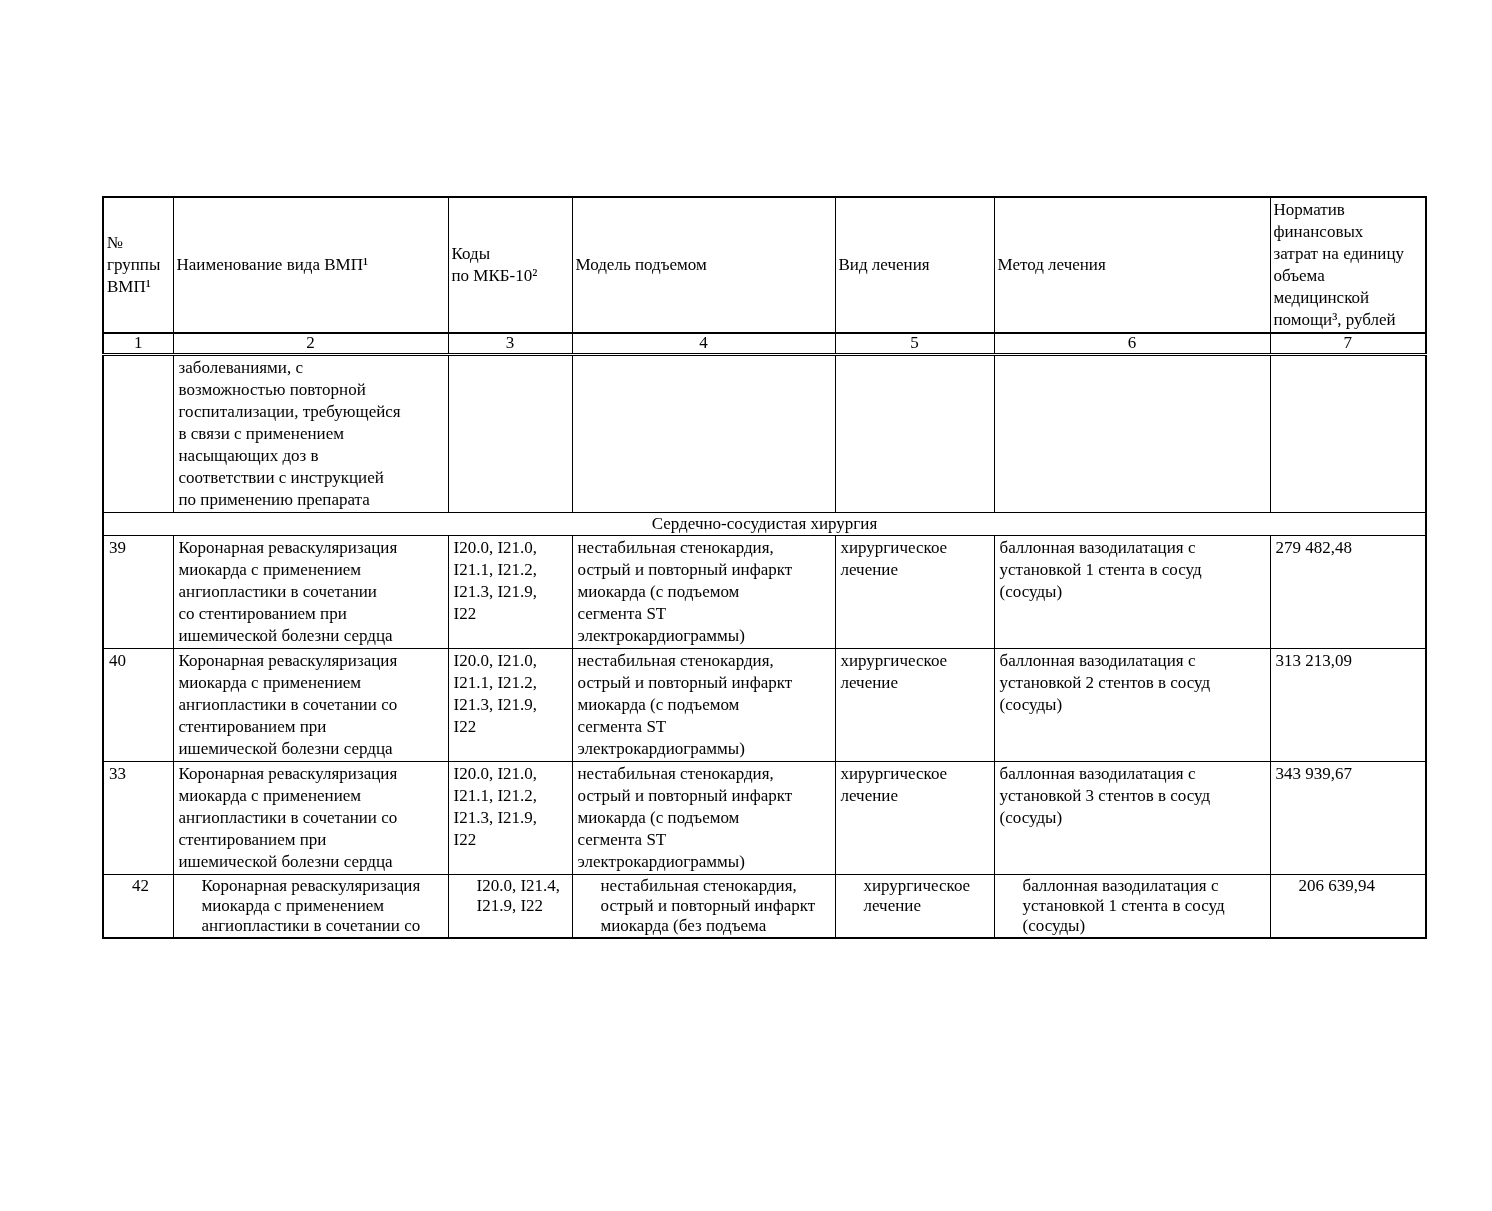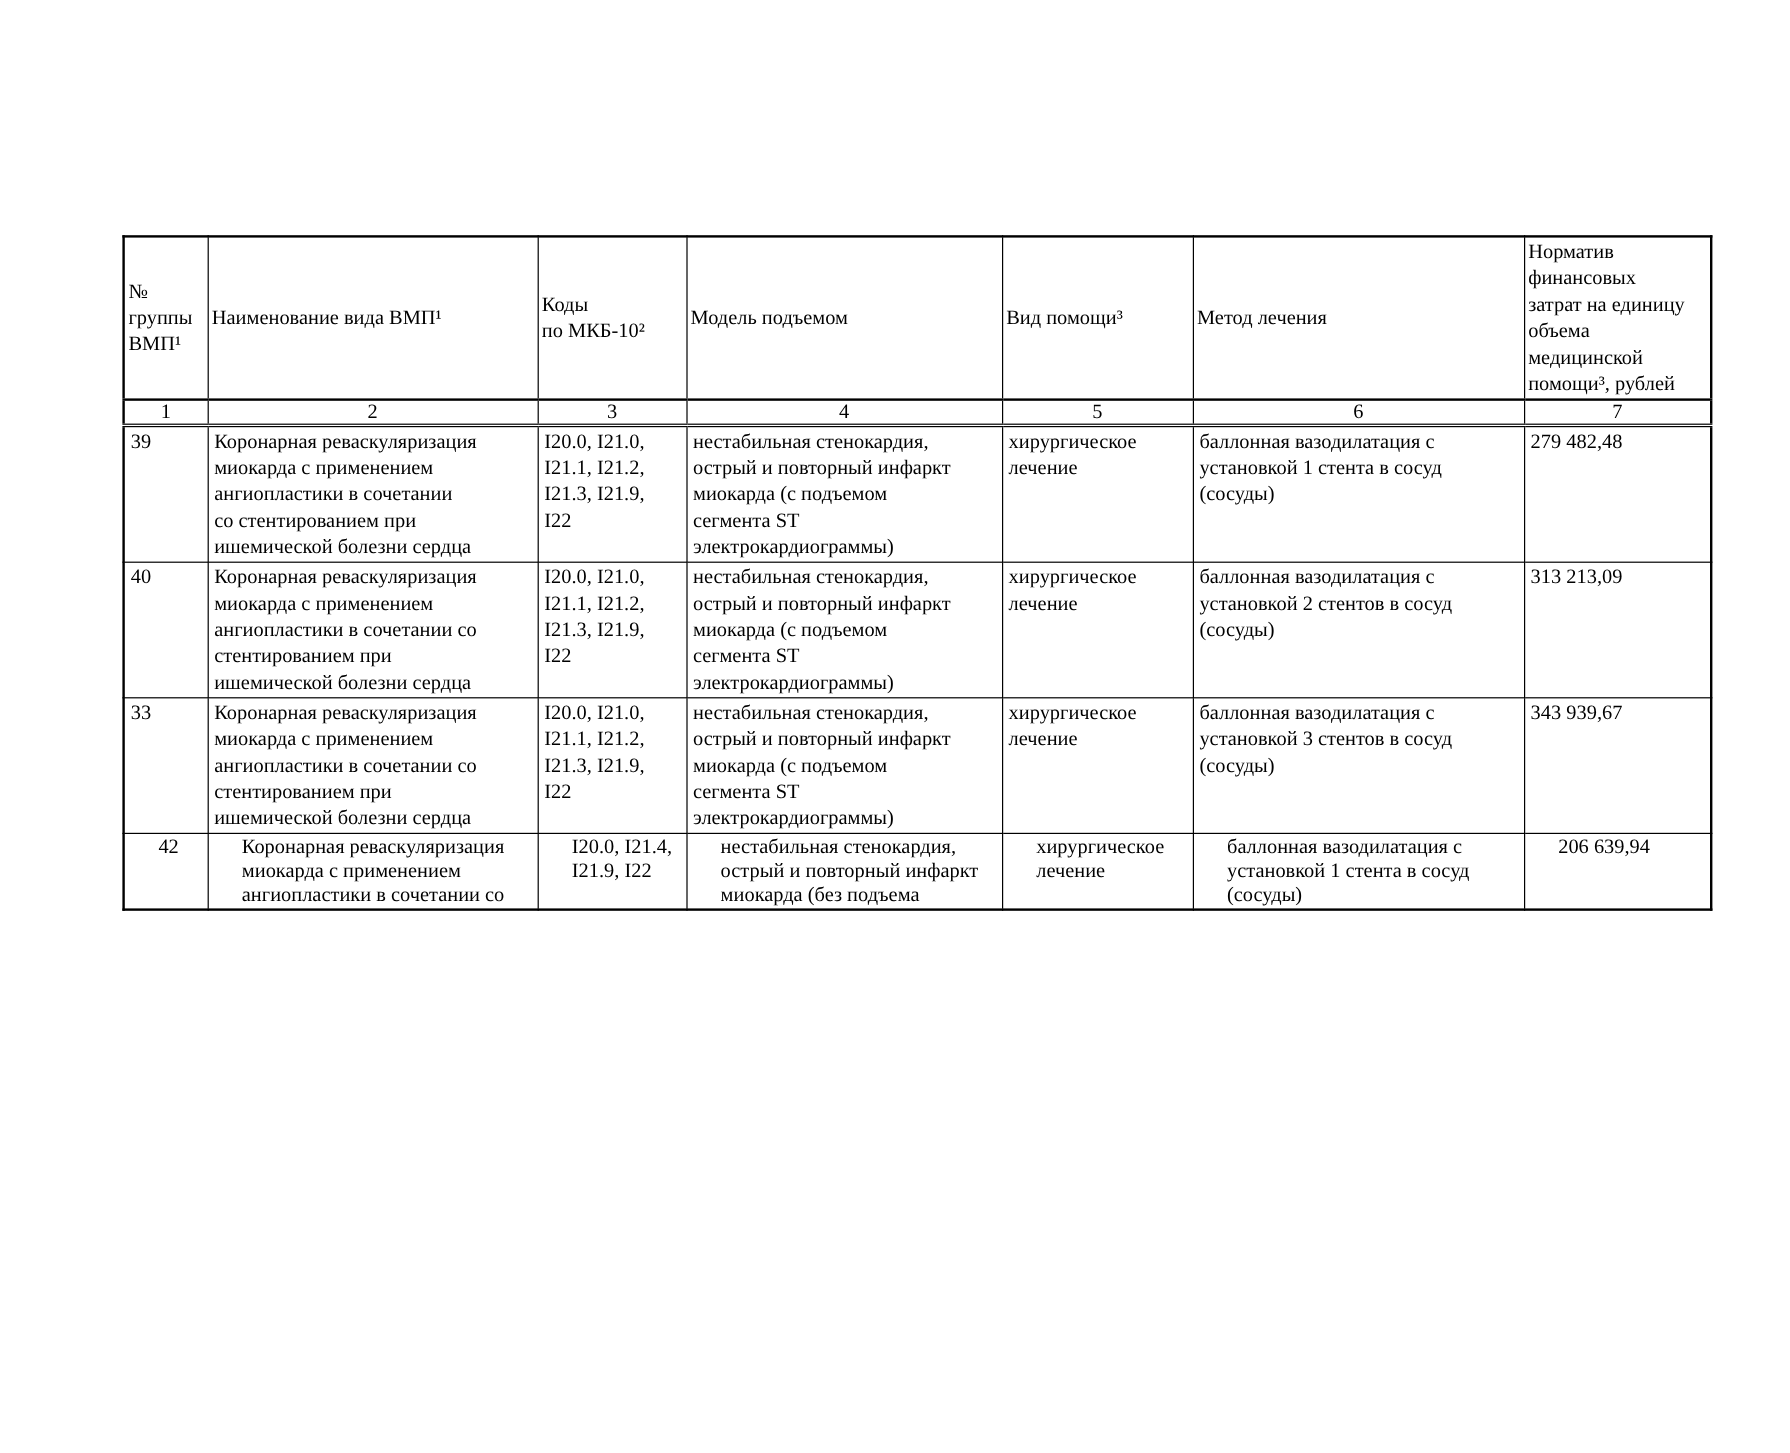--- a/index.html
+++ b/index.html
@@ -72,41 +72,59 @@
 
     <tbody>
         <tr class="header-row" style="height:135px">
       <th>№
 группы
 ВМП¹</th>
       <th>Наименование вида ВМП¹</th>
       <th>Коды
 по МКБ-10²</th>
       <th>Модель подъемом</th>
-      <th>Вид помощи³</th>
+      <th>Вид лечения</th>
       <th>Метод лечения</th>
       <th>Норматив
 финансовых
 затрат на единицу
 объема
 медицинской
 помощи³, рублей</th>
     </tr>
 
     <tr class="num-row" style="height:21px">
       <td>1</td>
       <td>2</td>
       <td>3</td>
       <td>4</td>
       <td>5</td>
       <td>6</td>
       <td>7</td>
     </tr>
 
-
+    <tr style="height:156px">
+      <td></td>
+      <td>заболеваниями, с
+возможностью повторной
+госпитализации, требующейся
+в связи с применением
+насыщающих доз в
+соответствии с инструкцией
+по применению препарата</td>
+      <td></td>
+      <td></td>
+      <td></td>
+      <td></td>
+      <td></td>
+    </tr>
+
+    <tr class="section-row" style="height:23px">
+      <td colspan="7">Сердечно-сосудистая хирургия</td>
+    </tr>
 
     <tr style="height:113px">
       <td class="c-center">39</td>
       <td>Коронарная реваскуляризация
 миокарда с применением
 ангиопластики в сочетании
 со стентированием при
 ишемической болезни сердца</td>
       <td class="c-center">I20.0, I21.0,
 I21.1, I21.2,

